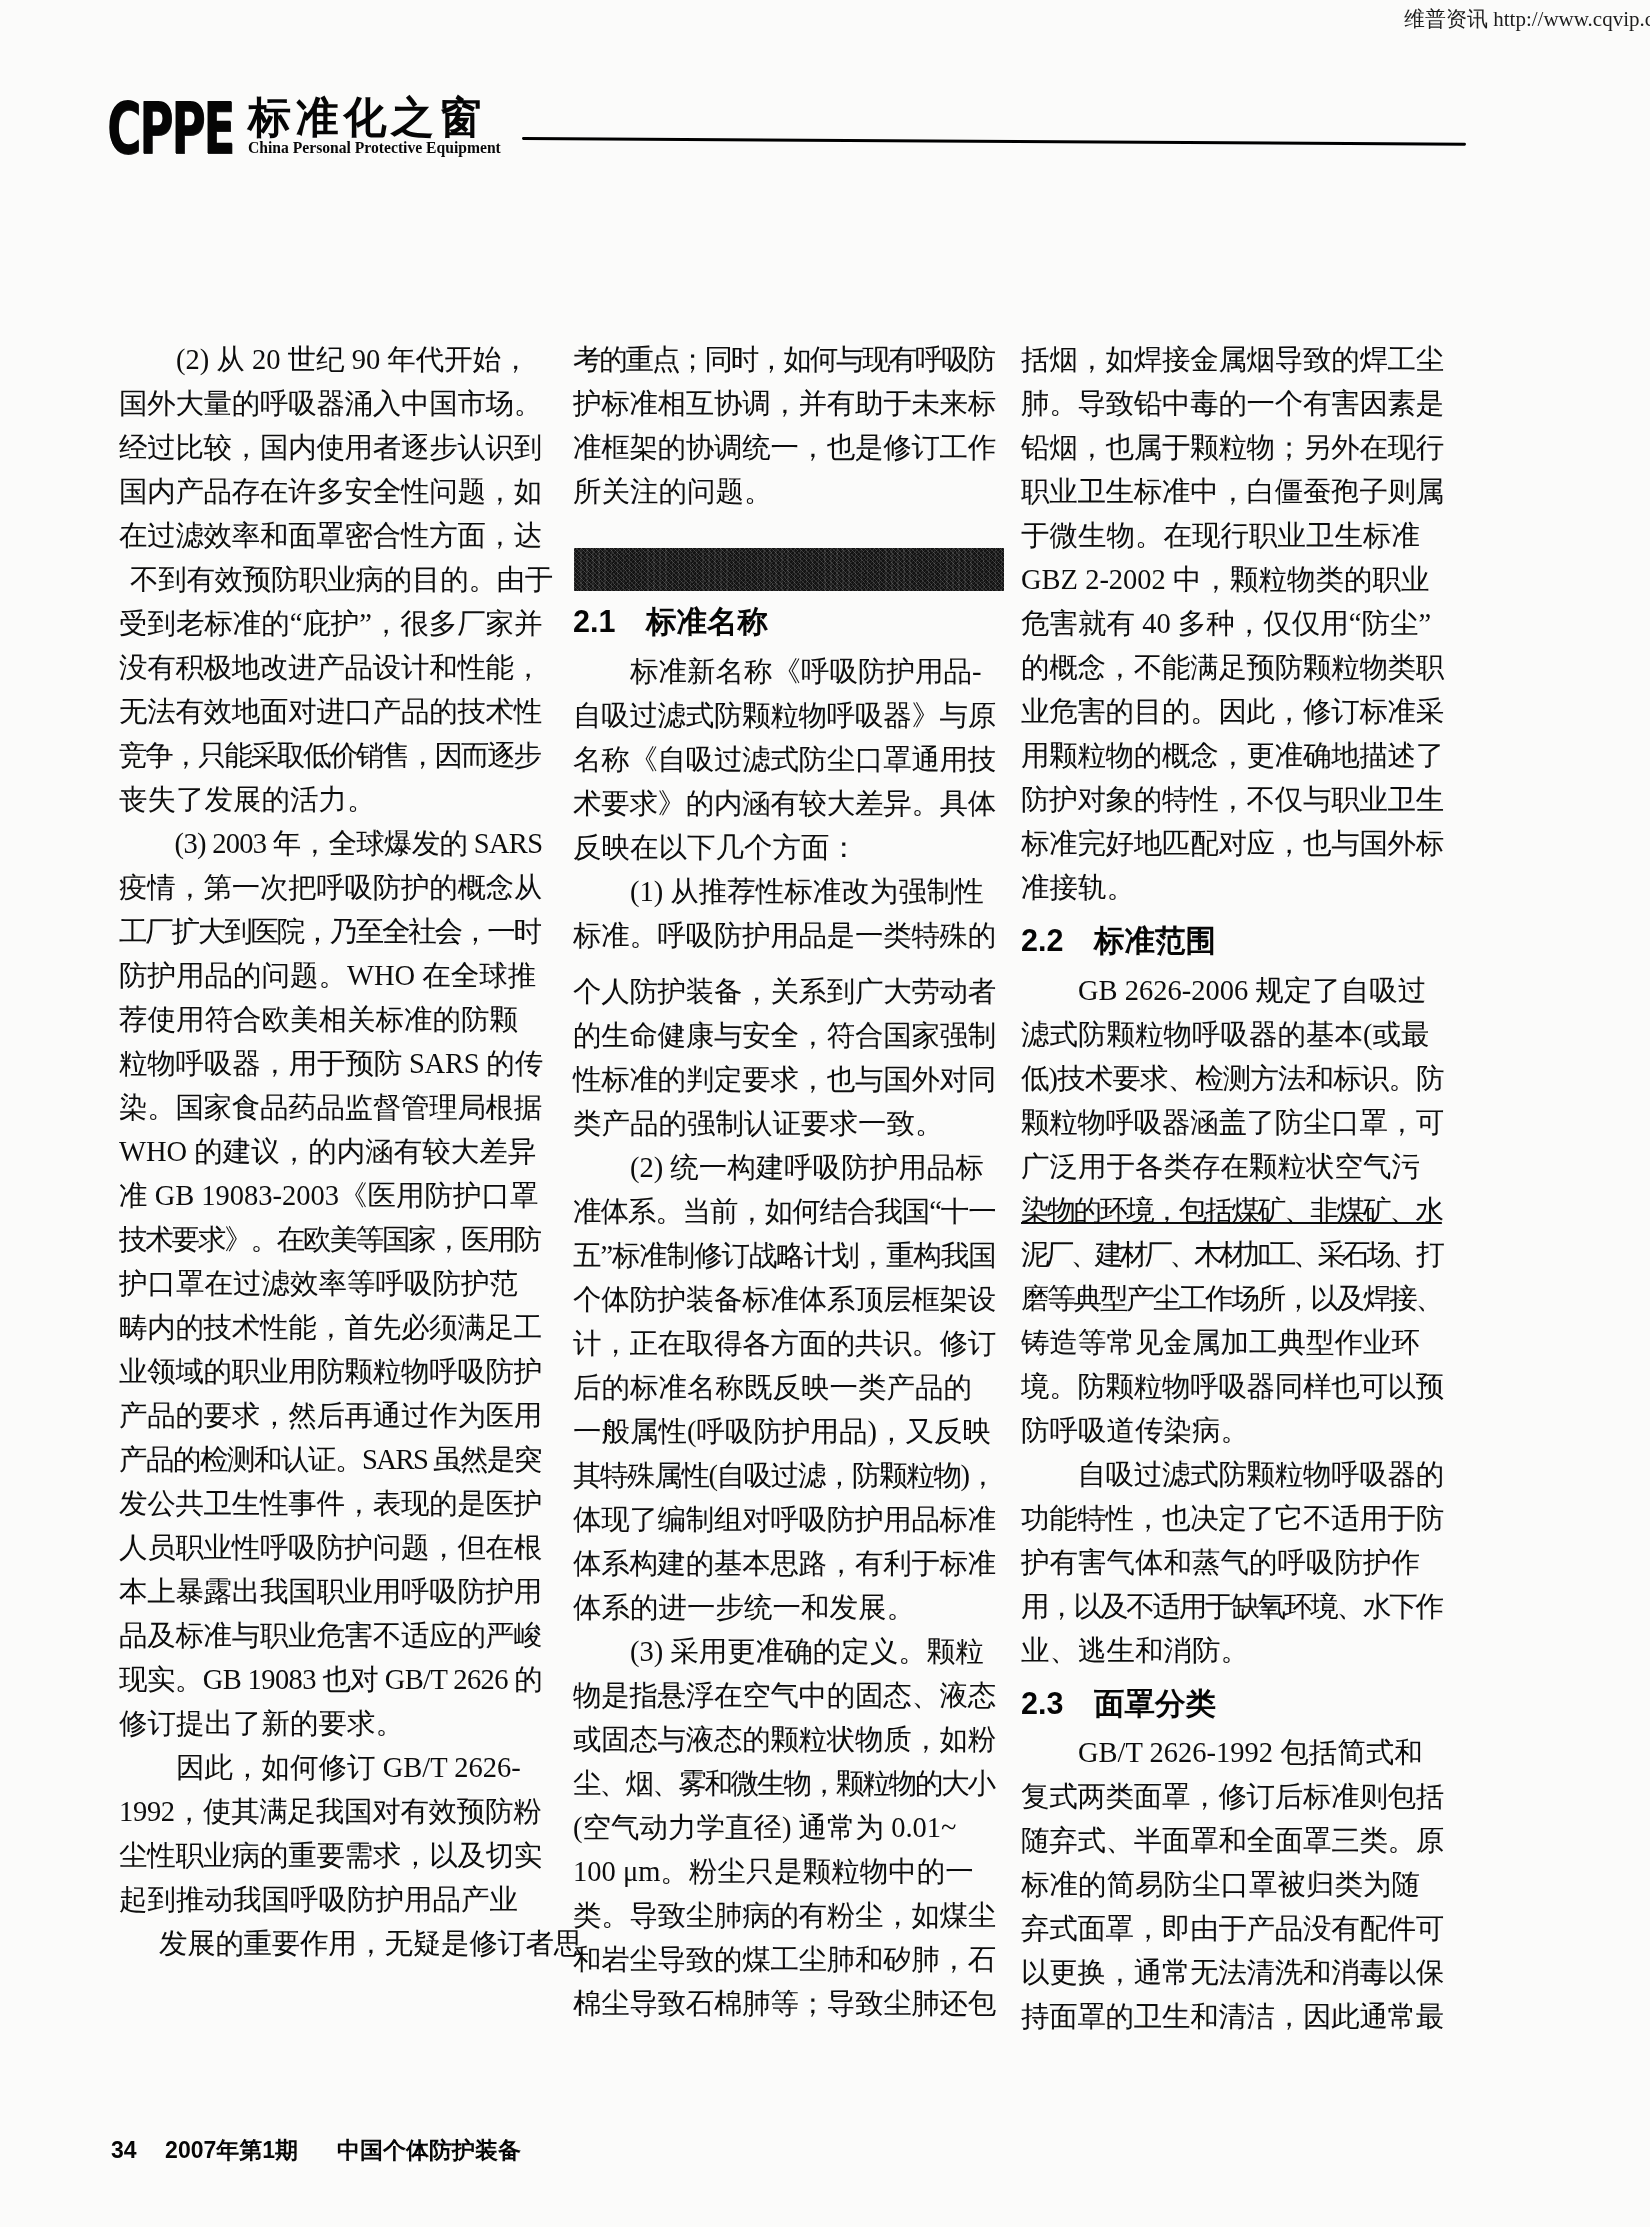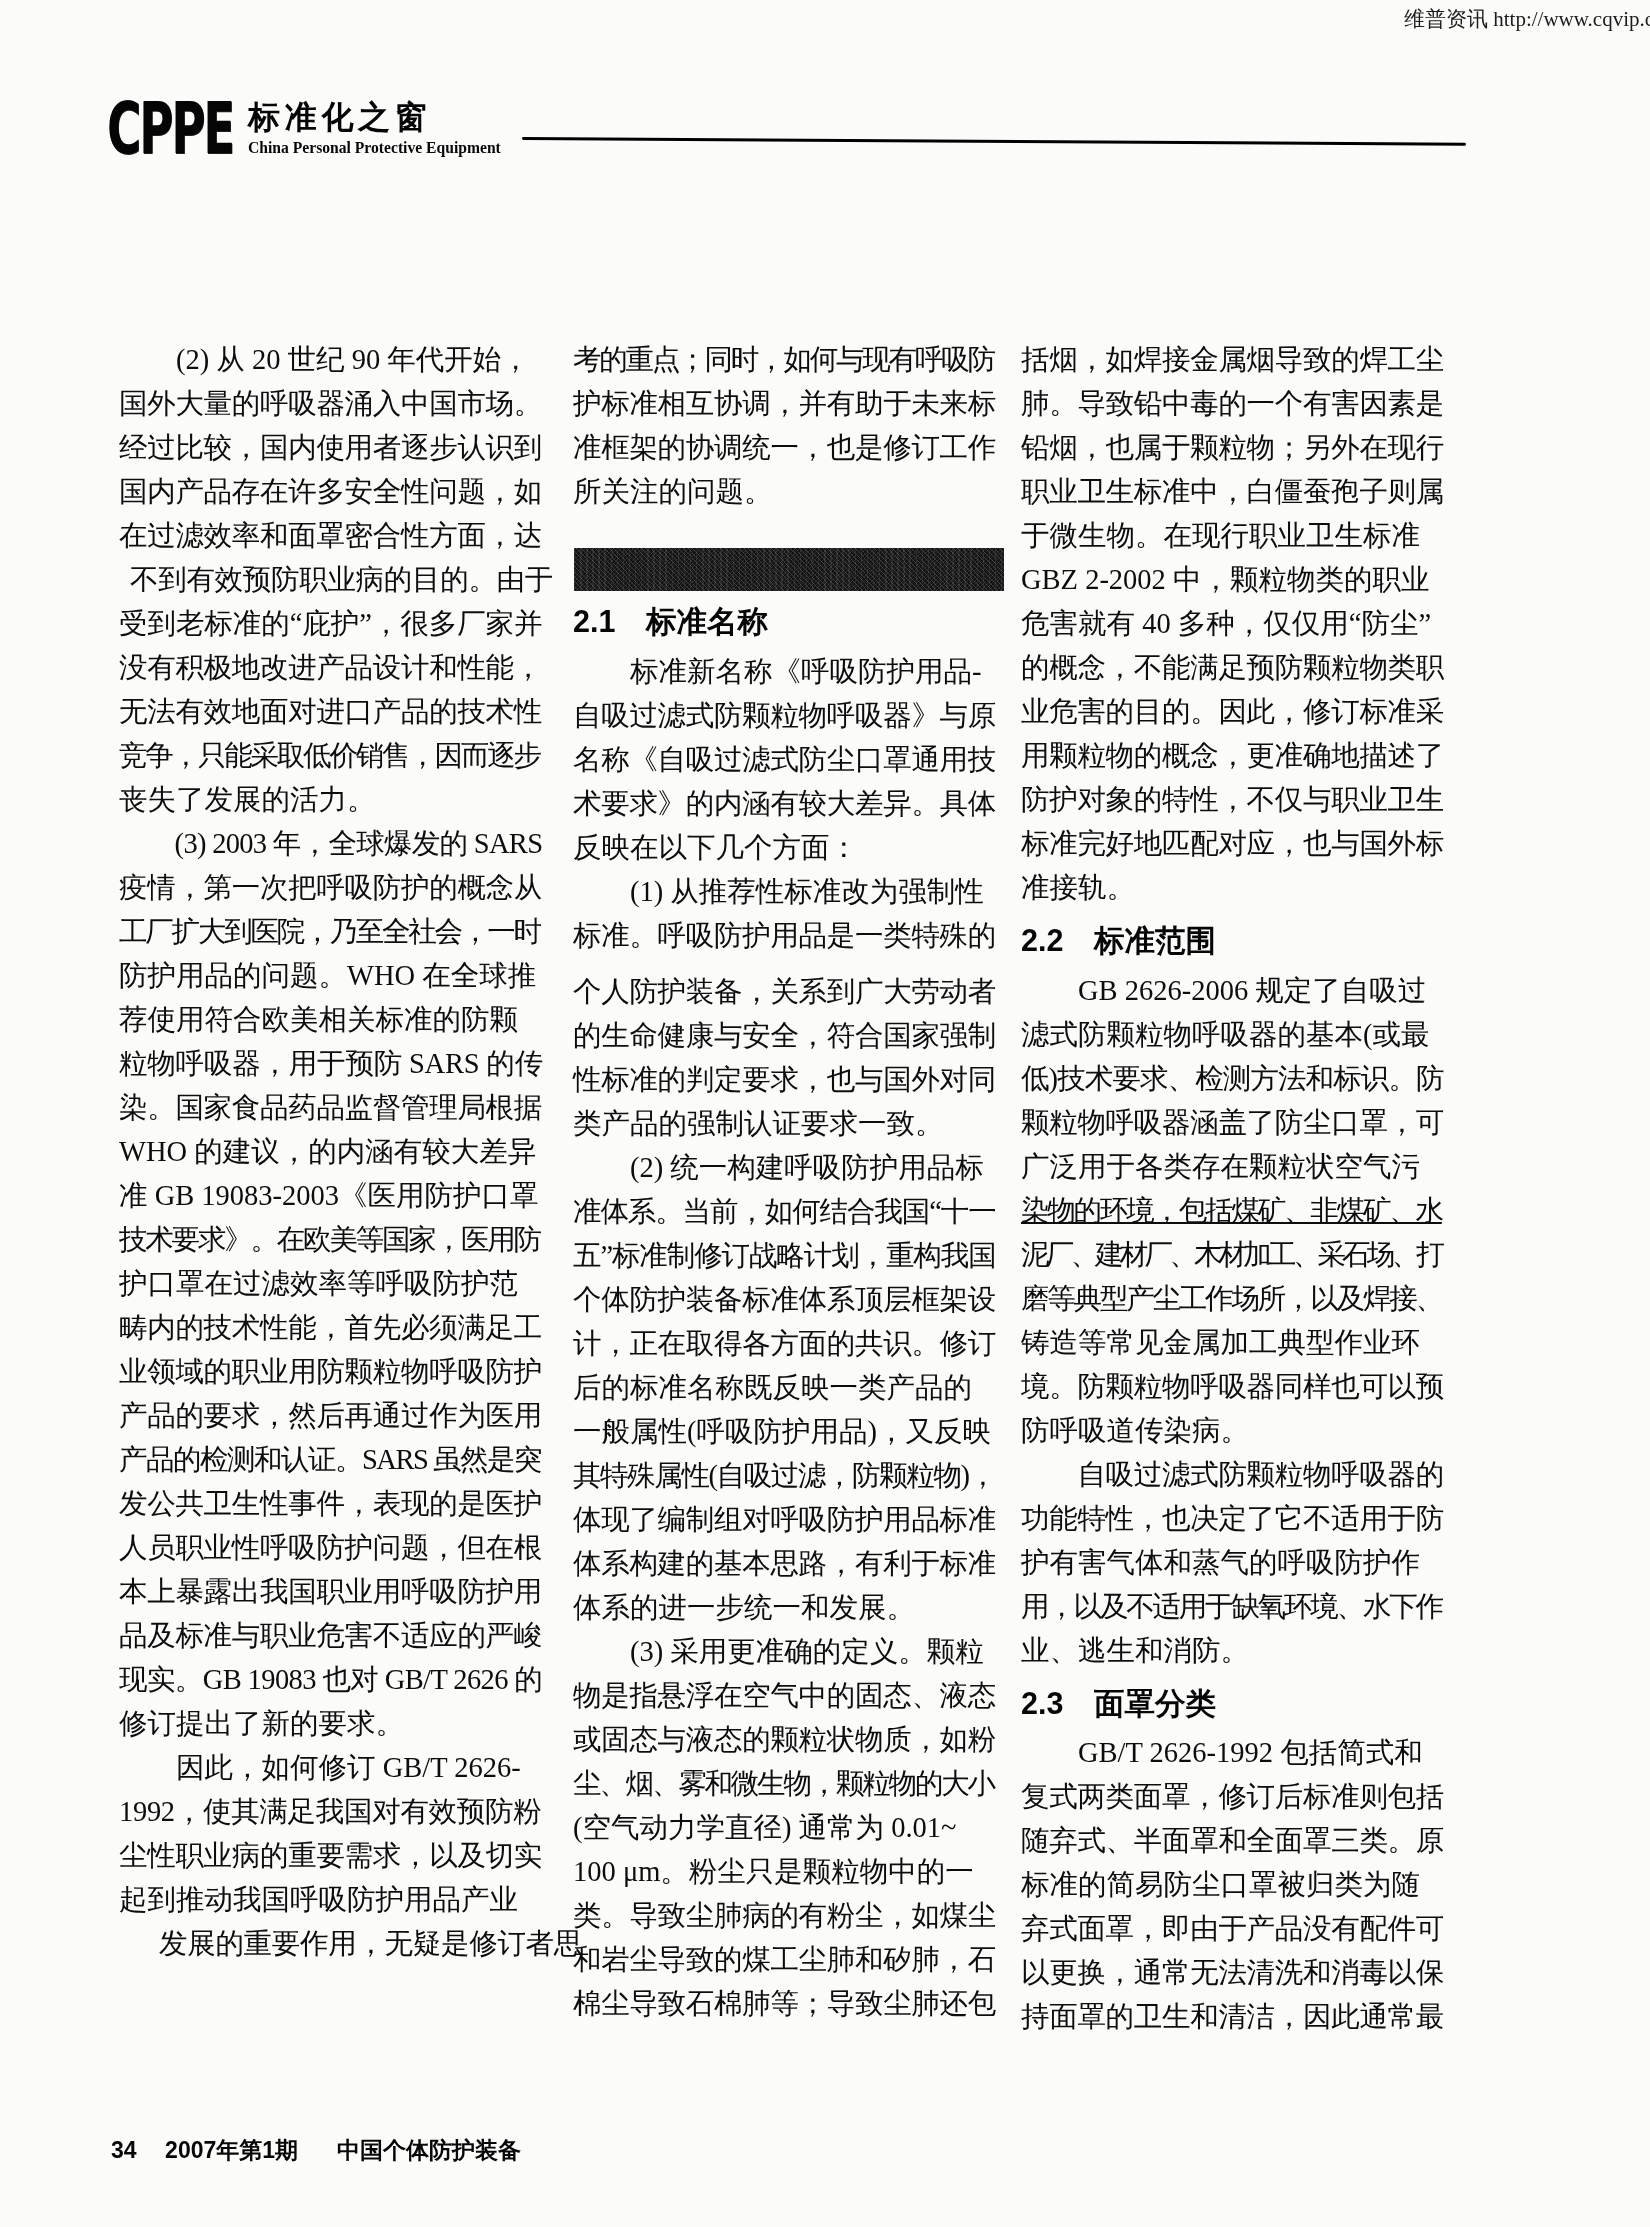--- a/index.html
+++ b/index.html
@@ -12,21 +12,21 @@
     position:absolute;left:1404px;top:5.4px;font-size:21px;color:#1c1c1c;
     font-family:"Liberation Serif",serif;white-space:nowrap;
   }
   .logo-acronym{
     position:absolute;left:107px;top:99px;font-size:71px;line-height:60px;
     font-family:"DejaVu Sans","Liberation Sans",sans-serif;font-weight:bold;
     letter-spacing:-3.4px;transform:scaleX(0.66);transform-origin:left top;
     color:#050505;text-shadow:0.7px 0.7px 0 #222;
   }
   .logo-cn{
-    position:absolute;left:248px;top:100px;font-size:32px;line-height:35px;
+    position:absolute;left:248px;top:100px;font-size:43px;line-height:35px;
     font-family:"Liberation Sans","DejaVu Sans",sans-serif;font-weight:bold;
     letter-spacing:4.7px;color:#060606;white-space:nowrap;
   }
   .logo-en{
     position:absolute;left:248px;top:138px;font-size:16.3px;line-height:19px;
     font-family:"Liberation Serif",serif;font-weight:bold;color:#070707;
     white-space:nowrap;transform:scaleX(0.96);transform-origin:left top;
   }
   .header-rule{
     position:absolute;left:522px;top:137px;width:944px;height:3.4px;background:#000;

